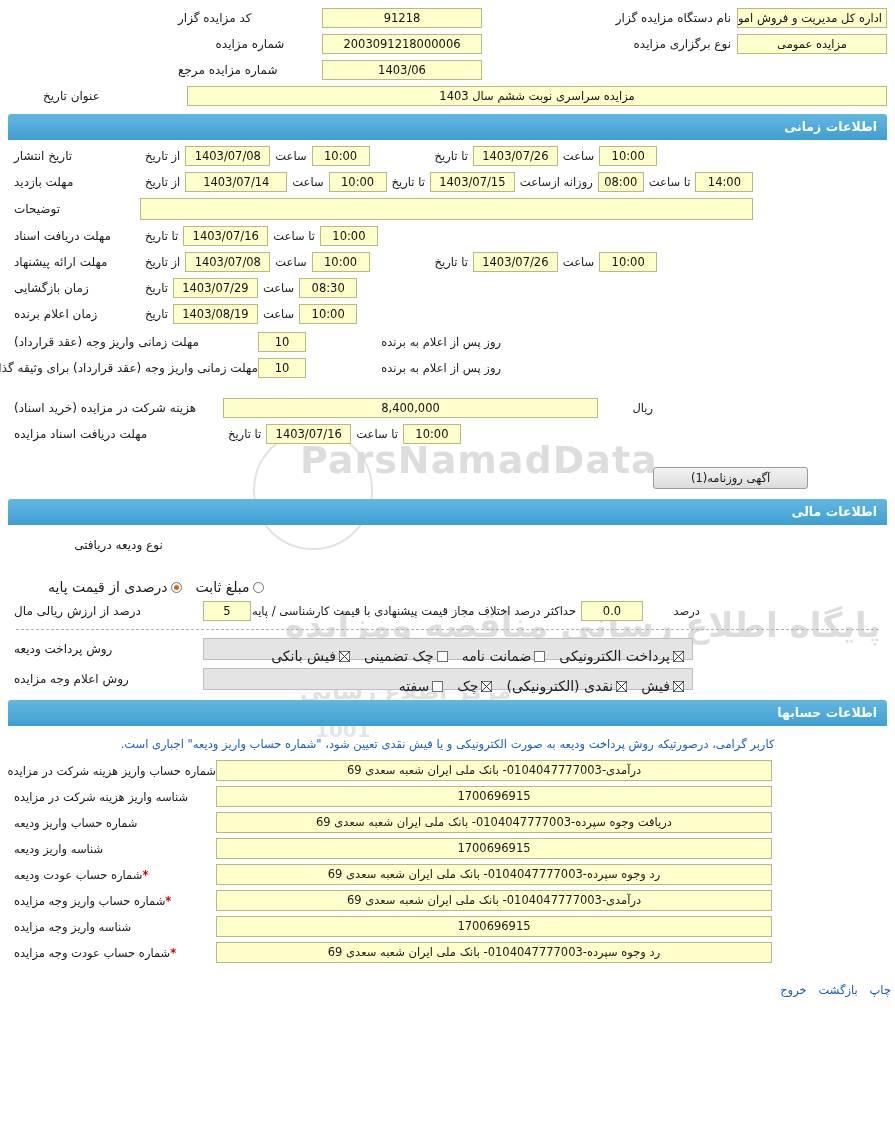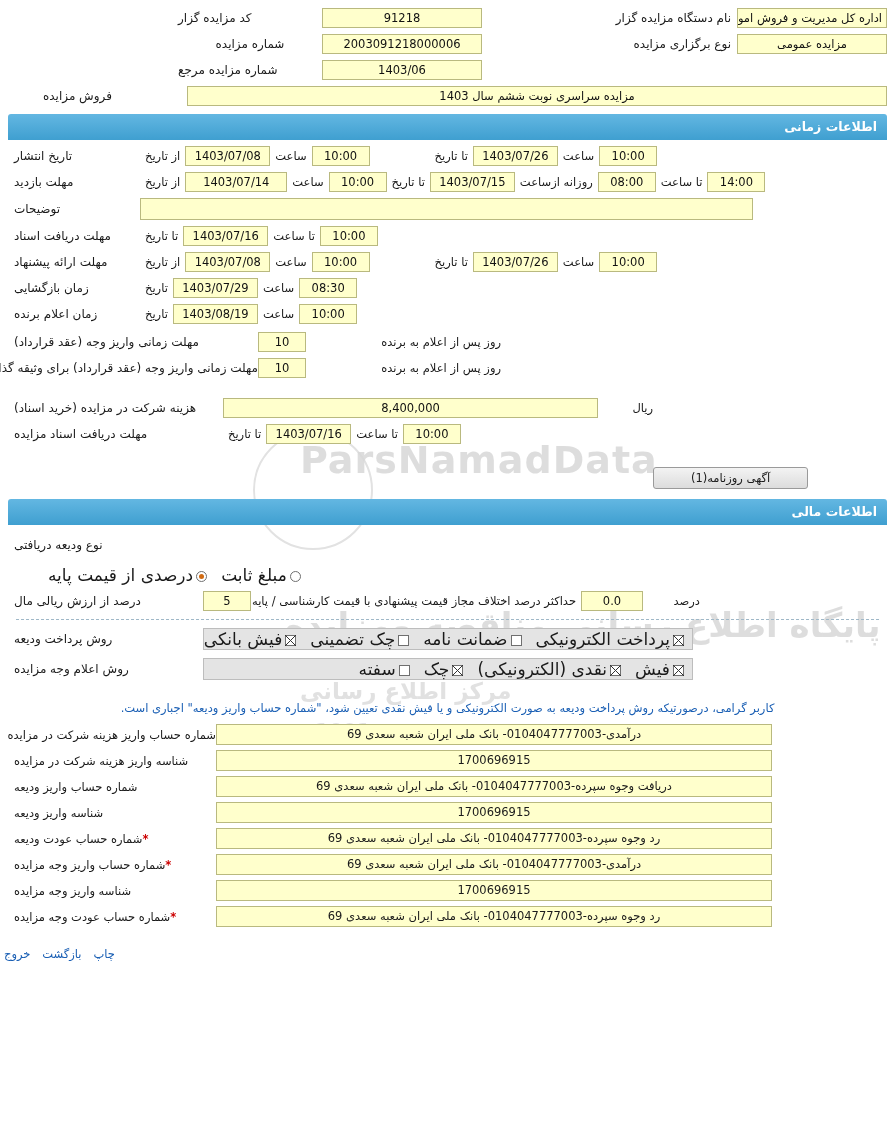--- a/index.html
+++ b/index.html
@@ -103,21 +103,21 @@
     position: relative;
   }
   .radio.sel::after {
     content: "";
     position: absolute;
     width: 5px; height: 5px;
     border-radius: 50%;
     background: #d06a12;
     left: 2px; top: 2px;
   }
-  .opt { font-size: 17px; margin-left: 14px; white-space: nowrap; }
+  .opt { font-size: 14px; margin-left: 14px; white-space: nowrap; margin-top: 14px; }
 
   .paybox {
     background: #e4e4e4;
     border: 1px solid #bdbdbd;
     height: 22px;
     display: flex;
     align-items: center;
     padding: 0 8px;
   }
 
@@ -130,21 +130,21 @@
     border: 1px solid #b9b97f;
     height: 21px;
     line-height: 19px;
     width: 556px;
     text-align: center;
     font-size: 11.5px;
   }
   .notice { color: #1a5fb4; font-size: 11.5px; text-align: center; padding: 5px 0 9px 0; }
 
   
-  .footer { text-align: left; padding: 10px 0 14px 0; }
+  .footer { text-align: right; padding: 10px 0 14px 0; }
   .footer a { color: #1a5fb4; font-size: 11.5px; text-decoration: none; margin: 0 4px; }
 
   
   .btn {
     background: #e4e4e4;
     background: linear-gradient(to bottom,#f3f3f3,#dcdcdc);
     border: 1px solid #9a9a9a;
     border-radius: 3px;
     height: 22px;
     line-height: 20px;
@@ -218,21 +218,21 @@
       <div style="width:405px;"></div>
       <div style="display:flex;align-items:center;">
         <div class="fld" style="width:160px;">1403/06</div>
         <div class="t-lbl" style="width:150px;">شماره مزایده مرجع</div>
       </div>
     </div>
 
     <div class="trow" style="margin-bottom:8px;">
       <div style="flex:1;display:flex;align-items:center;justify-content:flex-start;">
         <div class="fld" style="width:700px;">مزایده سراسری نوبت ششم سال 1403</div>
-        <div class="t-lbl" style="width:150px;">فروش مزایده</div>
+        <div class="t-lbl" style="width:150px;">عنوان تاریخ</div>
       </div>
     </div>
   </div>
 
   <div class="bar">اطلاعات زمانی</div>
   <div class="section">
 
     <div class="time-row">
       <div style="flex:1"></div>
       <div class="fld" style="width:58px;">10:00</div>
@@ -244,21 +244,21 @@
       <div class="mini-lbl">ساعت</div>
       <div class="fld" style="width:85px;">1403/07/08</div>
       <div class="mini-lbl">از تاریخ</div>
       <div class="time-lbl">تاریخ انتشار</div>
     </div>
 
     <div class="time-row">
       <div style="flex:1"></div>
       <div class="fld" style="width:58px;">14:00</div>
       <div class="mini-lbl">تا ساعت</div>
-      <div class="fld" style="width:58px;">08:00</div>
+      <div class="fld" style="width:46px;">08:00</div>
       <div class="mini-lbl">روزانه ازساعت</div>
       <div class="fld" style="width:85px;">1403/07/15</div>
       <div class="mini-lbl">تا تاریخ</div>
       <div class="fld" style="width:58px;">10:00</div>
       <div class="mini-lbl">ساعت</div>
       <div class="fld" style="width:102px;">1403/07/14</div>
       <div class="mini-lbl">از تاریخ</div>
       <div class="time-lbl">مهلت بازدید</div>
     </div>
 
@@ -350,21 +350,21 @@
       <div style="flex:1"></div>
       <div class="btn" style="width:155px;margin-left:645px;">آگهی روزنامه(1)</div>
     </div>
   </div>
 
   <div class="bar">اطلاعات مالی</div>
   <div class="section">
 
     <div class="time-row" style="height:28px;">
       <div style="flex:1"></div>
-      <div class="time-lbl" style="width:215px;">نوع ودیعه دریافتی</div>
+      <div class="time-lbl" style="width:215px;text-align:center;">نوع ودیعه دریافتی</div>
     </div>
 
     <div class="time-row">
       <div style="flex:1"></div>
       <div style="display:flex;align-items:center;width:480px;justify-content:flex-end;">
         <span class="opt">
           <span class="radio"></span><span>مبلغ ثابت</span>
         </span>
       </div>
       <div style="display:flex;align-items:center;">
@@ -402,20 +402,21 @@
       <div class="paybox" style="width:490px;justify-content:flex-start;">
         <span class="opt"><span class="cb checked"></span><span>فیش</span></span>
         <span class="opt"><span class="cb checked"></span><span>نقدی (الکترونیکی)</span></span>
         <span class="opt"><span class="cb checked"></span><span>چک</span></span>
         <span class="opt"><span class="cb"></span><span>سفته</span></span>
       </div>
       <div class="time-lbl" style="width:195px;">روش اعلام وجه مزایده</div>
     </div>
   </div>
 
+  <div class="bar">اطلاعات حسابها</div>
   <div class="section">
     <div class="notice">کاربر گرامی، درصورتیکه روش پرداخت ودیعه به صورت الکترونیکی و یا فیش نقدی تعیین شود، "شماره حساب واریز ودیعه" اجباری است.</div>
 
     <div class="acc-row">
       <div style="flex:1"></div>
       <div class="acc-fld">درآمدی-0104047777003- بانک ملی ایران شعبه سعدی 69</div>
       <div class="acc-lbl">شماره حساب واریز هزینه شرکت در مزایده</div>
     </div>
     <div class="acc-row">
       <div style="flex:1"></div>

